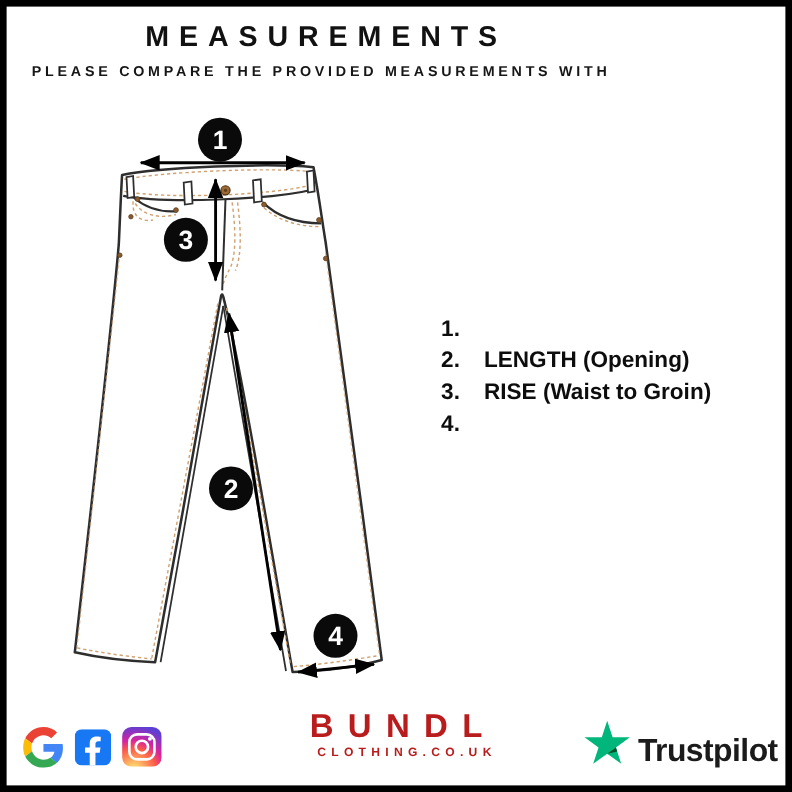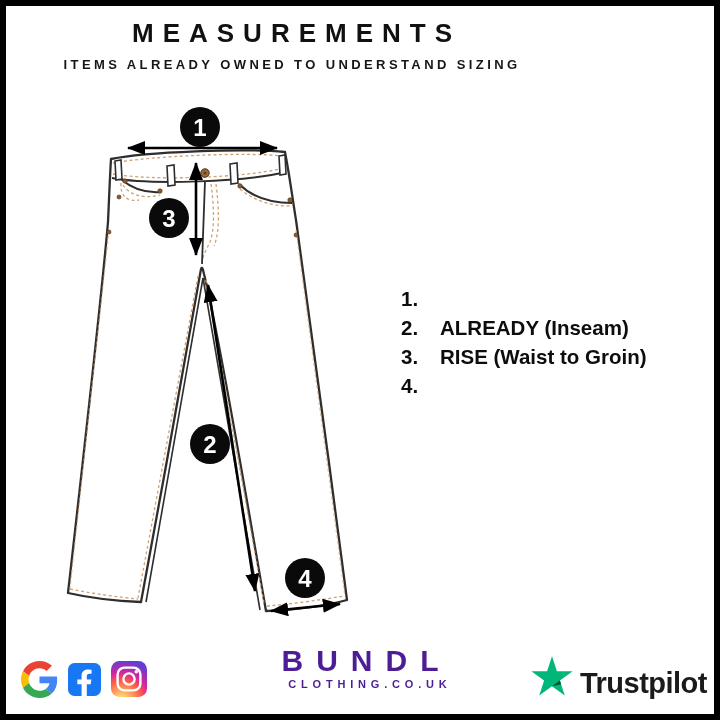--- a/index.html
+++ b/index.html
@@ -15,36 +15,36 @@
   
   .jeans-svg{position:absolute;left:50px;top:103px;width:340px;height:522px;}
   
   .legend{position:absolute;left:401px;top:287px;color:#0d0d0d;}
   .legend-row{display:flex;align-items:baseline;height:29px;font-size:20.5px;font-weight:700;}
   .legend-num{width:26px;flex:0 0 26px;}
   .legend-label{padding-left:13px;white-space:nowrap;}
   
   .social{position:absolute;left:21px;top:659px;display:flex;align-items:center;gap:10px;height:40px;}
   .social svg{display:block;}
-  .brand{position:absolute;left:50%;top:645px;transform:translateX(-50%);text-align:center;color:#4c1d95;}
+  .brand{position:absolute;left:50%;top:645px;transform:translateX(-50%);text-align:center;color:#b91c1c;}
   .brand-name{font-size:30px;font-weight:800;letter-spacing:13px;text-indent:13px;line-height:32px;white-space:nowrap;}
   .brand-domain{margin-top:1px;font-size:11px;font-weight:700;letter-spacing:4.8px;text-indent:4.8px;white-space:nowrap;text-align:right;}
   .trustpilot{position:absolute;right:13px;top:656px;display:flex;align-items:flex-end;gap:7px;height:44px;}
   .trustpilot-text{font-size:29px;font-weight:600;letter-spacing:-0.5px;color:#1b1b1b;}
 </style>
 </head>
 <body>
 
 <div class="canvas">
   <div class="frame"></div>
 
   <div class="header">
     <div class="title">MEASUREMENTS</div>
     <div class="subtitle">
-      <div>ITEMS ALREADY OWNED TO UNDERSTAND SIZING</div>
+      <div>PLEASE COMPARE THE PROVIDED MEASUREMENTS WITH</div>
     </div>
   </div>
 
   <svg class="jeans-svg" viewBox="50 103 340 522">
     <defs>
       <marker id="ah" viewBox="0 0 8 6" markerWidth="8" markerHeight="6" refX="6.6" refY="2.7" orient="auto-start-reverse" markerUnits="strokeWidth">
         <path d="M0,0 L7,2.7 L0,5.4 Z" fill="#000"></path>
       </marker>
     </defs>
 
@@ -124,21 +124,21 @@
       <text x="305" y="586.5">4</text>
     </g>
   </svg>
 
   <div class="legend">
     <div class="legend-row">
       <span class="legend-num">1.</span>
     </div>
     <div class="legend-row">
       <span class="legend-num">2.</span>
-      <span class="legend-label">ALREADY (Inseam)</span>
+      <span class="legend-label">LENGTH (Opening)</span>
     </div>
     <div class="legend-row">
       <span class="legend-num">3.</span>
       <span class="legend-label">RISE (Waist to Groin)</span>
     </div>
     <div class="legend-row">
       <span class="legend-num">4.</span>
     </div>
   </div>
 

